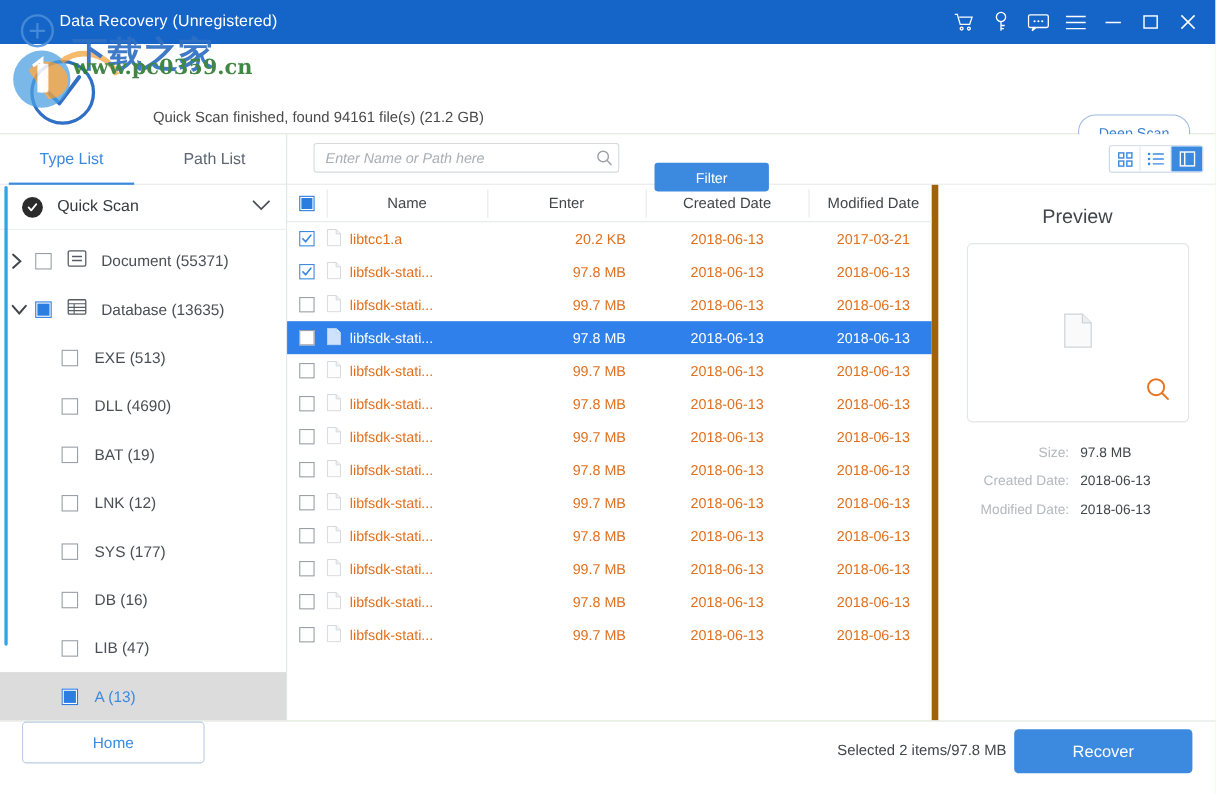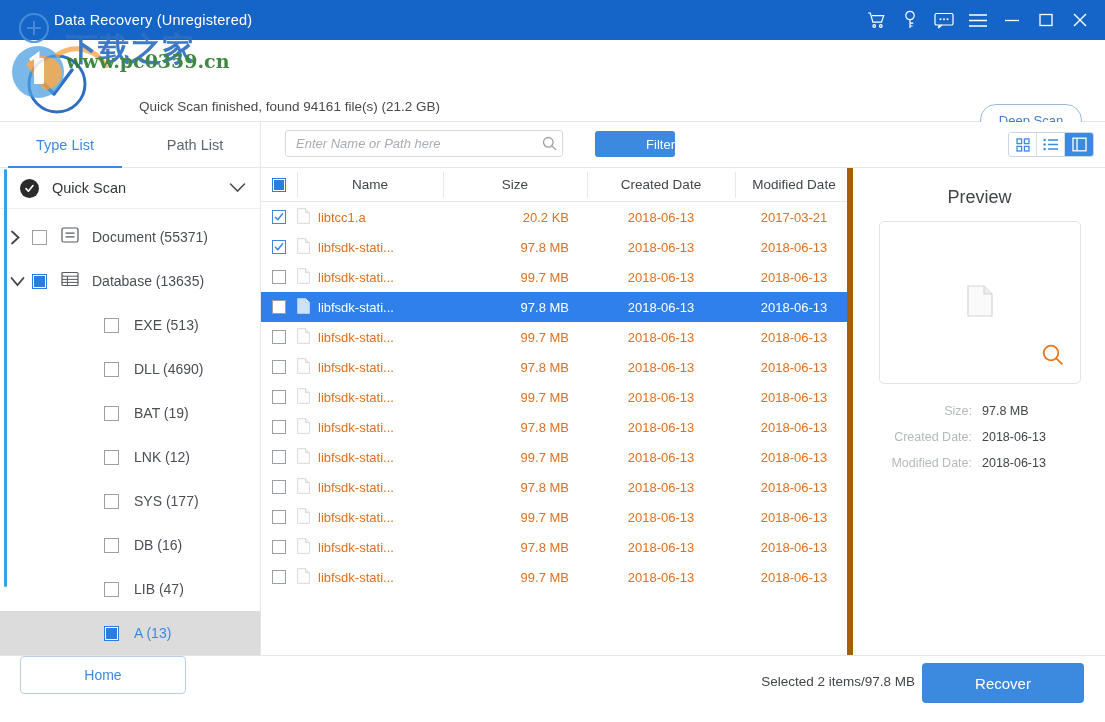--- a/index.html
+++ b/index.html
@@ -131,21 +131,21 @@
   .qs-label { margin-left: 13px; font-size: 14.5px; color: #33393f; flex: 1; }
   .chev-dn { flex: 0 0 auto; }
 
   .tree { position: relative; padding-top: 6px; }
   .tree-row {
     height: 44px;
     display: flex; align-items: center;
     cursor: pointer;
     padding-left: 36px;
   }
-  .tree-row.child { padding-left: 104px; }
+  .tree-row.child { padding-left: 56px; }
   .tree-row.selected { background: #dcdcdc; }
   .tree-arrow { width: 22px; margin-left: -26px; display: flex; align-items: center; }
   .cb {
     width: 15px; height: 15px;
     border: 1px solid #9aa0a6; background: #fff;
     flex: 0 0 auto;
     display: flex; align-items: center; justify-content: center;
   }
   .cb.partial { border-color: #2b7de0; }
   .cb.partial i { display: block; width: 11px; height: 11px; background: #2b7de0; }
@@ -178,26 +178,25 @@
   .search-box input {
     flex: 1; border: none; outline: none;
     font-size: 13px; color: #555;
     font-family: "Liberation Sans", sans-serif;
     font-style: italic;
     padding-left: 10px; background: transparent;
   }
   .search-box input::placeholder { color: #a7adb3; font-style: italic; }
   .search-ico { width: 26px; display: flex; align-items: center; justify-content: center; }
   .filter-btn {
-    position: absolute; left: 334px; top: 9px;
-    width: 80px; height: 26px; border-radius: 3px;
+    position: absolute; left: 334px; top: 26px;
+    width: 104px; height: 26px; border-radius: 3px;
     background: #3b8ae0; color: #fff; font-size: 13px;
     border: none; cursor: pointer;
     font-family: "Liberation Sans", sans-serif;
-    text-align: right;
   }
   .viewmodes {
     position: absolute; right: 11px; top: 10px;
     height: 25px; display: flex;
     border: 1px solid #c9d6e6; border-radius: 3px; overflow: hidden;
   }
   .vm {
     width: 28px; height: 23px;
     display: flex; align-items: center; justify-content: center;
     background: #fff; cursor: pointer;
@@ -549,21 +548,21 @@
     </div>
 
     <div class="filelist">
       <div class="fl-head">
         <div class="cell c-check">
           <span class="cb-row allsel">
               <i></i>
             </span>
         </div>
         <div class="cell c-name sep">Name</div>
-        <div class="cell c-size sep">Size</div>
+        <div class="cell c-size sep">Enter</div>
         <div class="cell c-created sep">Created Date</div>
         <div class="cell c-modified sep">Modified Date</div>
       </div>
       <div class="fl-body" id="rows">
           <div class="frow">
             <div class="cell c-check">
               <span class="cb-row checked">
                 <svg width="10" height="10" viewBox="0 0 10 10">
                   <path d="M1.4 5.2l2.4 2.6L8.6 1.8" fill="none" stroke="#3b8ae0" stroke-width="1.5" stroke-linecap="round" stroke-linejoin="round"></path>
                 </svg>

